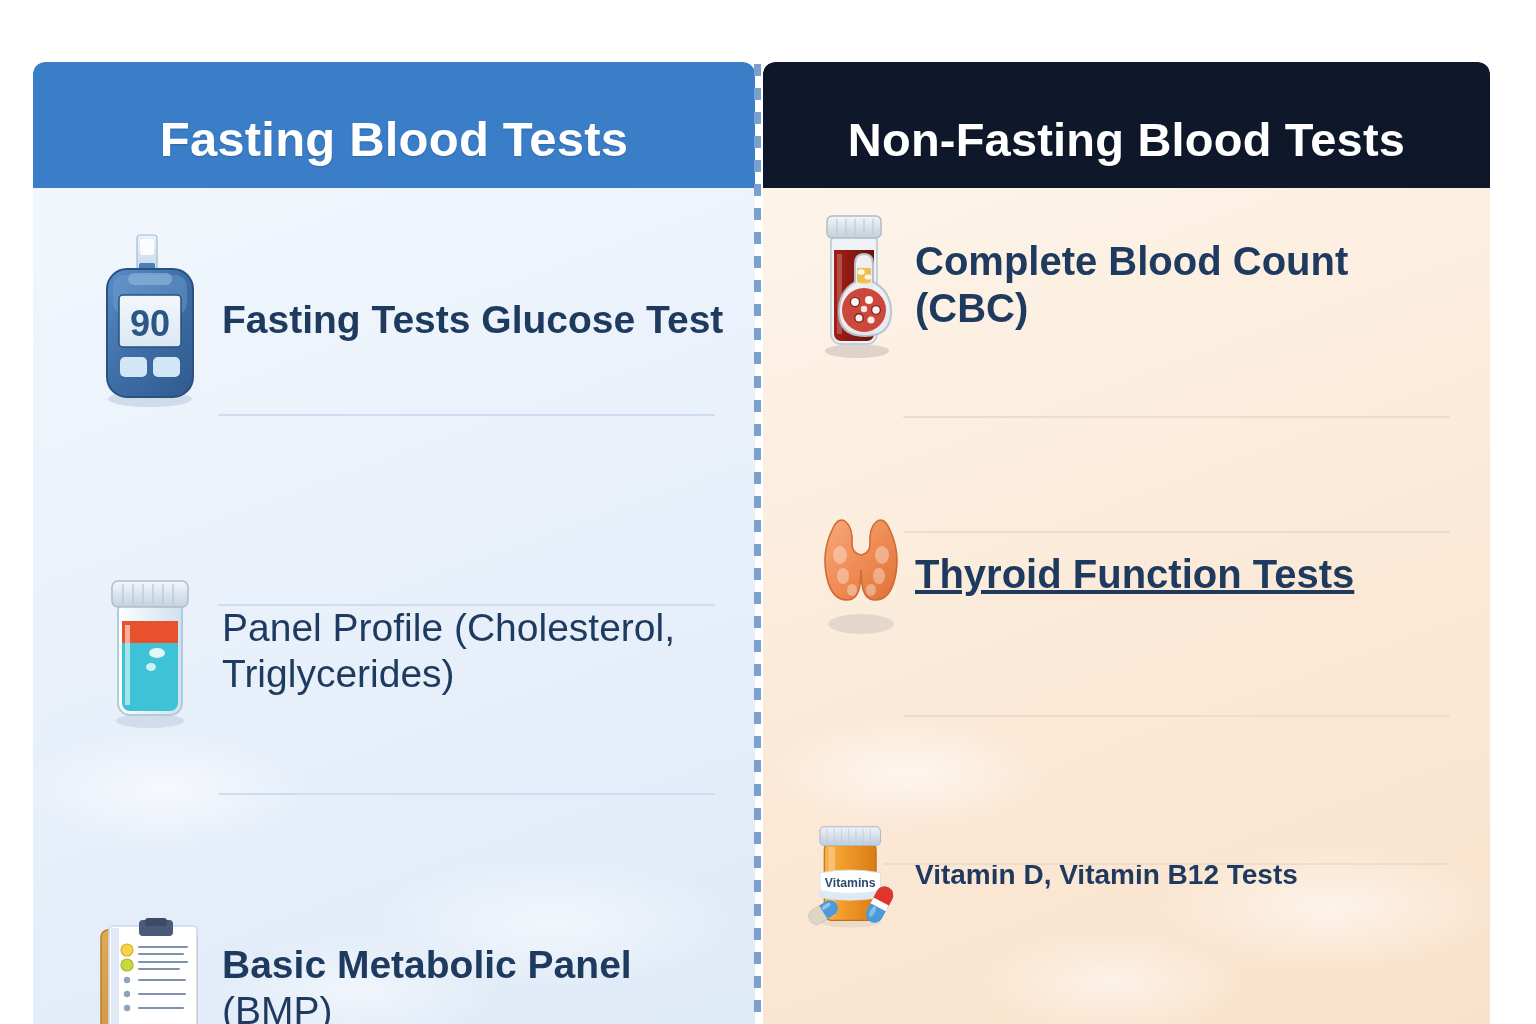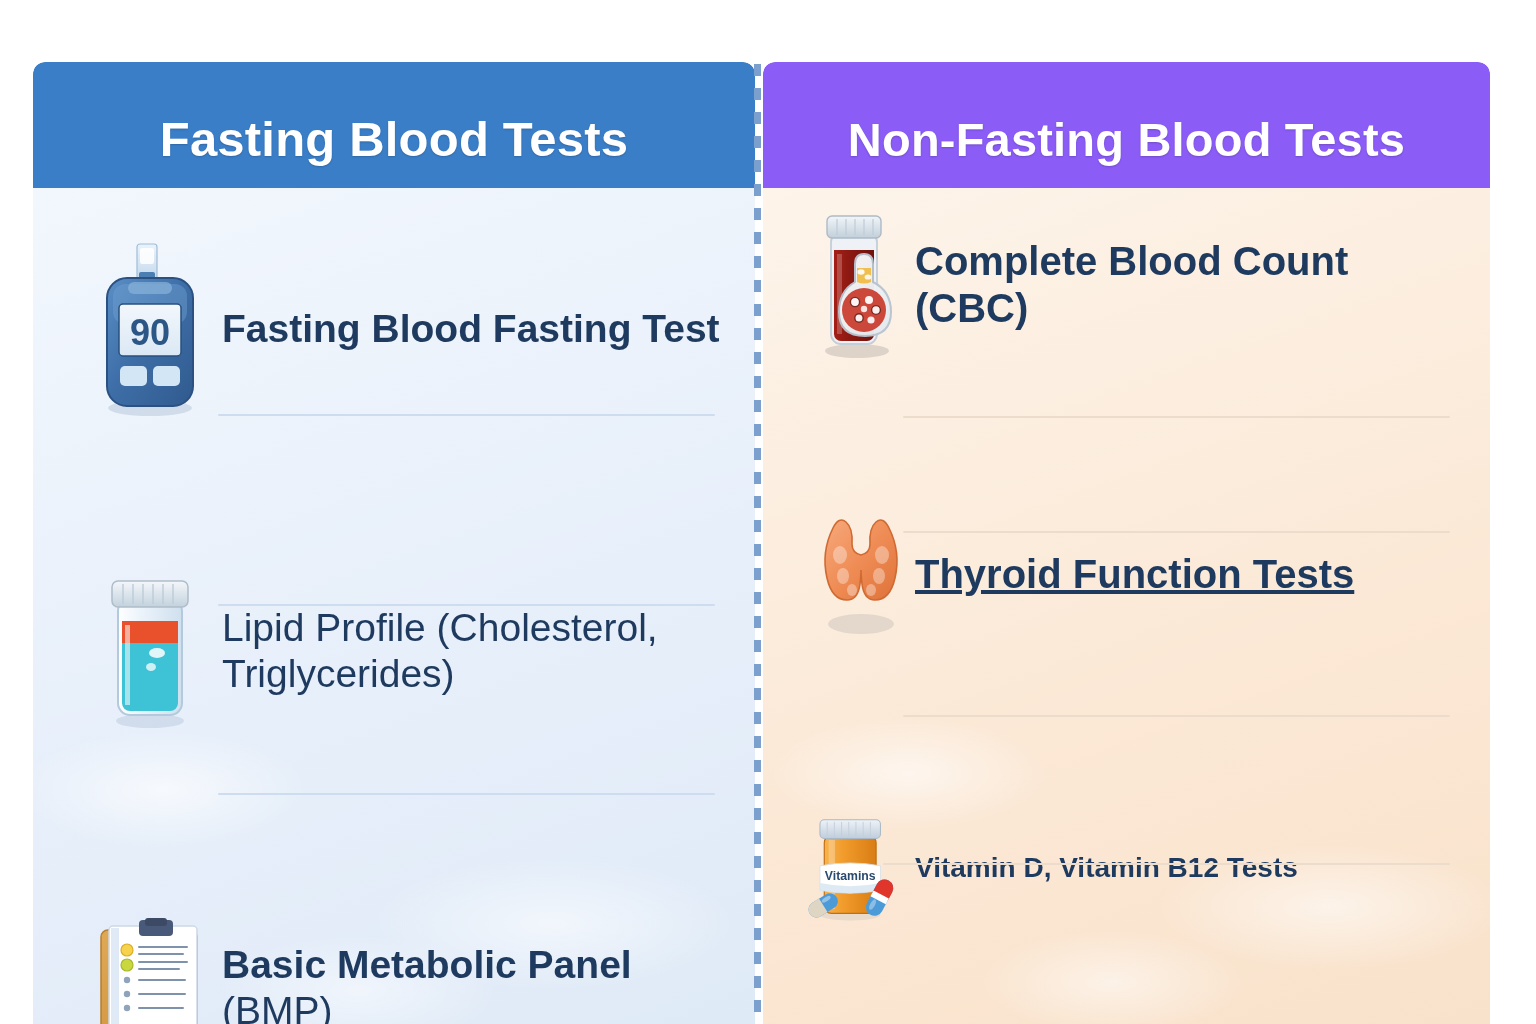--- a/index.html
+++ b/index.html
@@ -32,21 +32,21 @@
 
   .panel-header {
     height: 154px;
     display: flex;
     align-items: center;
     justify-content: center;
     border-radius: 12px 12px 0 0;
     position: relative;
   }
   .panel.left .panel-header  { background: #3a7ec8; }
-  .panel.right .panel-header { background: #8b5cf6; }
+  .panel.right .panel-header { background: #0f172a; }
 
   .panel-title {
     color: #ffffff;
     font-size: 49px;
     font-weight: 700;
     letter-spacing: 0.2px;
     font-family: "Liberation Sans", sans-serif;
     text-shadow: 0 1px 2px rgba(0,0,0,0.18);
     white-space: nowrap;
   }
@@ -126,32 +126,32 @@
     left: 0; right: 0;
     text-align: center;
     color: #2c4a6b;
     font-size: 30px;
     font-weight: 400;
     font-family: "Liberation Sans", sans-serif;
   }
   .panel.right .footnote { color: #3a4a5c; }
 
   
-  .panel.left  .r0 { top: 54px;  }
+  .panel.left  .r0 { top: 45px;  }
   .panel.left  .r1 { top: 208px; }
   .panel.left  .r2 { top: 395px; }
   .panel.left  .s0 { top: 226px; left: 185px; right: 40px; }
   .panel.left  .s1 { top: 416px; left: 185px; right: 40px; }
   .panel.left  .s2 { top: 605px; left: 185px; right: 40px; }
   .panel.left  .footnote { top: 790px; }
 
   
   .panel.right .r0 { top: 22px;  }
   .panel.right .r1 { top: 172px; }
-  .panel.right .r2 { top: 325px; }
+  .panel.right .r2 { top: 332px; }
   .panel.right .s0 { top: 228px; left: 140px; right: 40px; }
   .panel.right .s1 { top: 343px; left: 140px; right: 40px; }
   .panel.right .s2 { top: 527px; left: 140px; right: 40px; }
   .panel.right .s3 { top: 675px; left: 120px; right: 40px; }
   .panel.right .footnote { top: 705px; }
 </style>
 </head>
 <body>
 
 <div id="stage">
@@ -193,21 +193,21 @@
             <rect x="38" y="40" width="44" height="12" rx="6" fill="#89b2da" opacity="0.7"></rect>
 
             <rect x="29" y="62" width="62" height="52" rx="4" fill="url(#gmScreen)" stroke="#27507f" stroke-width="1.5"></rect>
             <text x="60" y="103" text-anchor="middle" font-family="'Liberation Sans',sans-serif" font-size="36" font-weight="700" fill="#2c5686">90</text>
 
             <rect x="30" y="124" width="27" height="20" rx="5" fill="#d3e6f5"></rect>
             <rect x="63" y="124" width="27" height="20" rx="5" fill="#d3e6f5"></rect>
           </svg>
         </div>
         <div class="label-cell" style="height:175px;">
-          <div class="row-label" style="font-size:39px;"><span>Fasting Blood Fasting Test</span></div>
+          <div class="row-label" style="font-size:39px;"><span>Fasting Tests Glucose Test</span></div>
         </div>
       </div>
       <div class="sep s0"></div>
 
       <div class="row r1">
         <div class="icon-cell" style="width:145px;height:160px;">
           <svg width="110" height="160" viewBox="0 0 110 160">
             <defs>
               <linearGradient id="tubeGlass" x1="0" y1="0" x2="1" y2="0">
                 <stop offset="0%" stop-color="#ffffff"></stop>
@@ -234,21 +234,21 @@
               <line x1="28" y1="13" x2="28" y2="33"></line>
               <line x1="38" y1="13" x2="38" y2="33"></line>
               <line x1="48" y1="13" x2="48" y2="33"></line>
               <line x1="58" y1="13" x2="58" y2="33"></line>
               <line x1="68" y1="13" x2="68" y2="33"></line>
               <line x1="78" y1="13" x2="78" y2="33"></line>
             </g>
           </svg>
         </div>
         <div class="label-cell" style="height:160px;">
-          <div class="row-label" style="font-size:39px;font-weight:400;max-width:520px;"><span>Lipid Profile (Cholesterol, Triglycerides)</span></div>
+          <div class="row-label" style="font-size:39px;font-weight:400;max-width:520px;"><span>Panel Profile (Cholesterol, Triglycerides)</span></div>
         </div>
       </div>
       <div class="sep s1"></div>
 
       <div class="row r2">
         <div class="icon-cell" style="width:145px;height:140px;">
           <svg width="125" height="140" viewBox="0 0 125 140">
             <defs>
               <linearGradient id="clipBoardA" x1="0" y1="0" x2="1" y2="1">
                 <stop offset="0%" stop-color="#e0a955"></stop>

